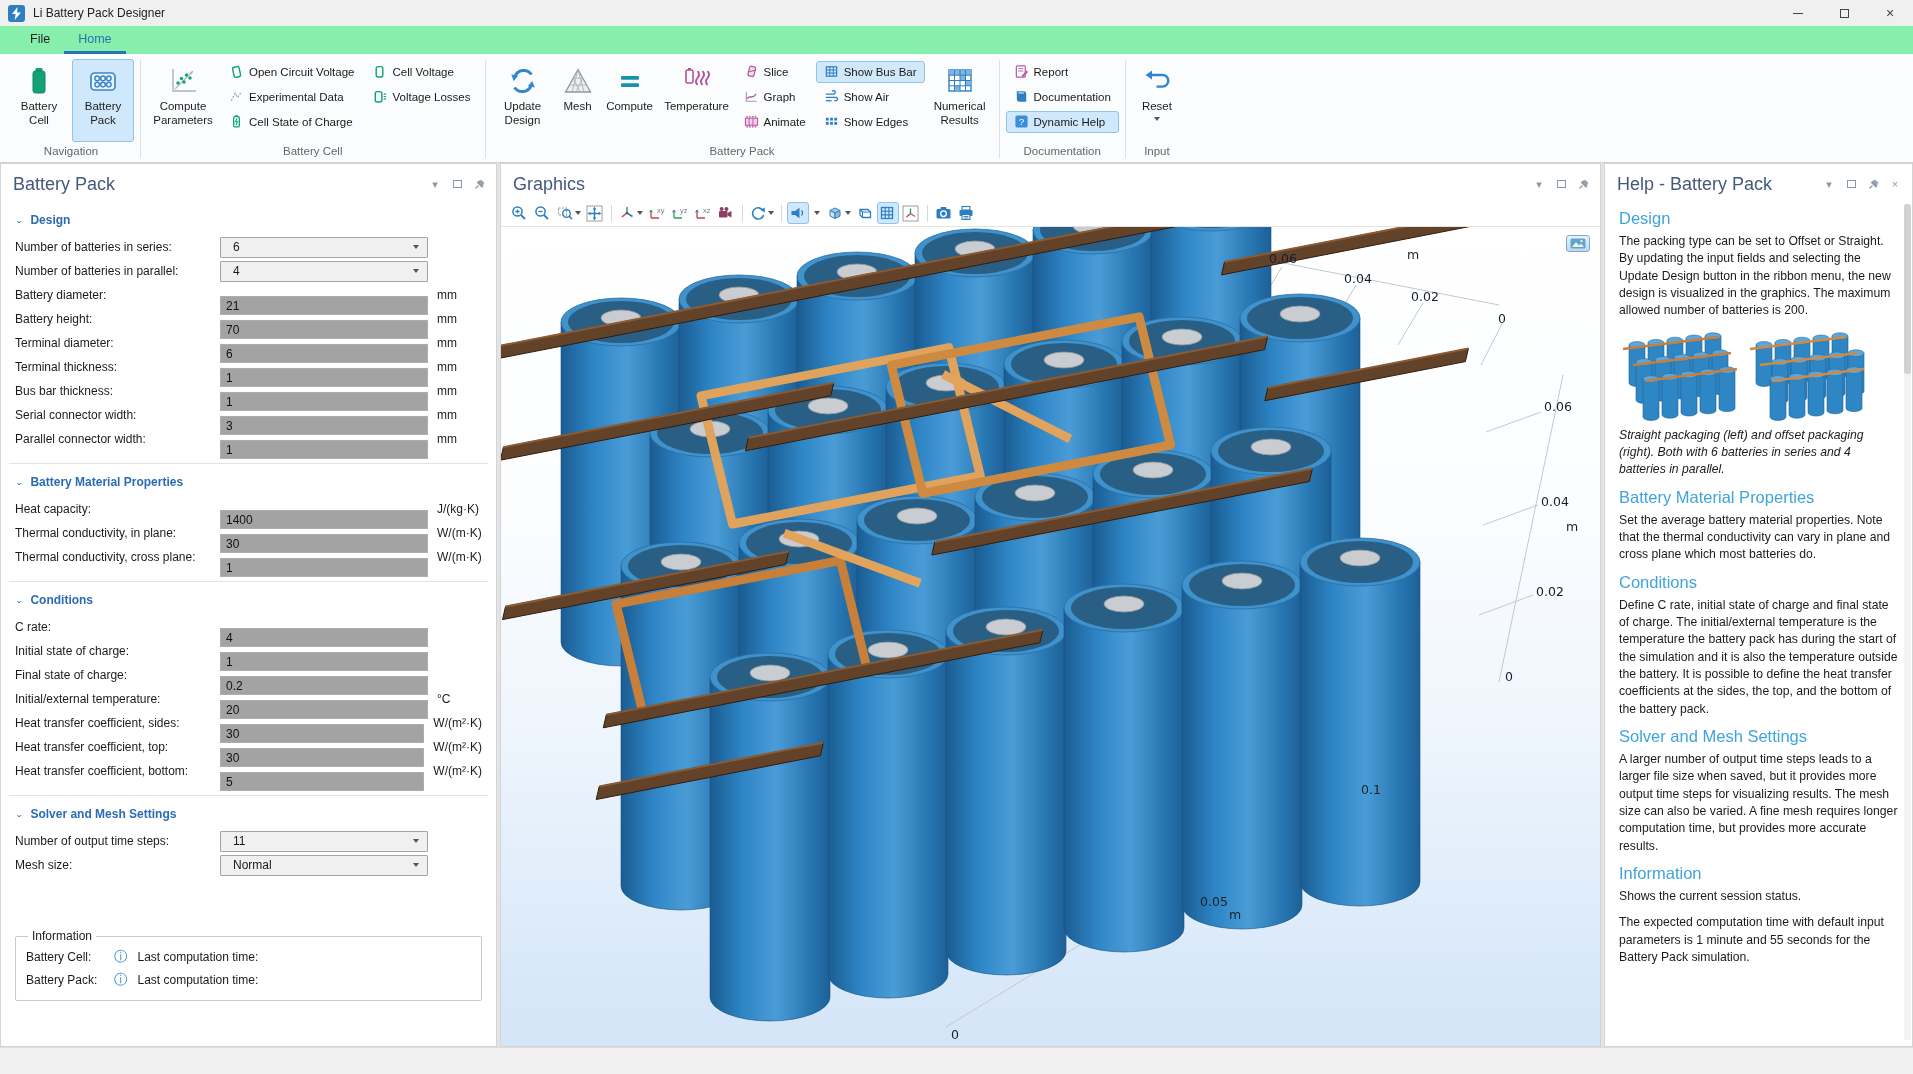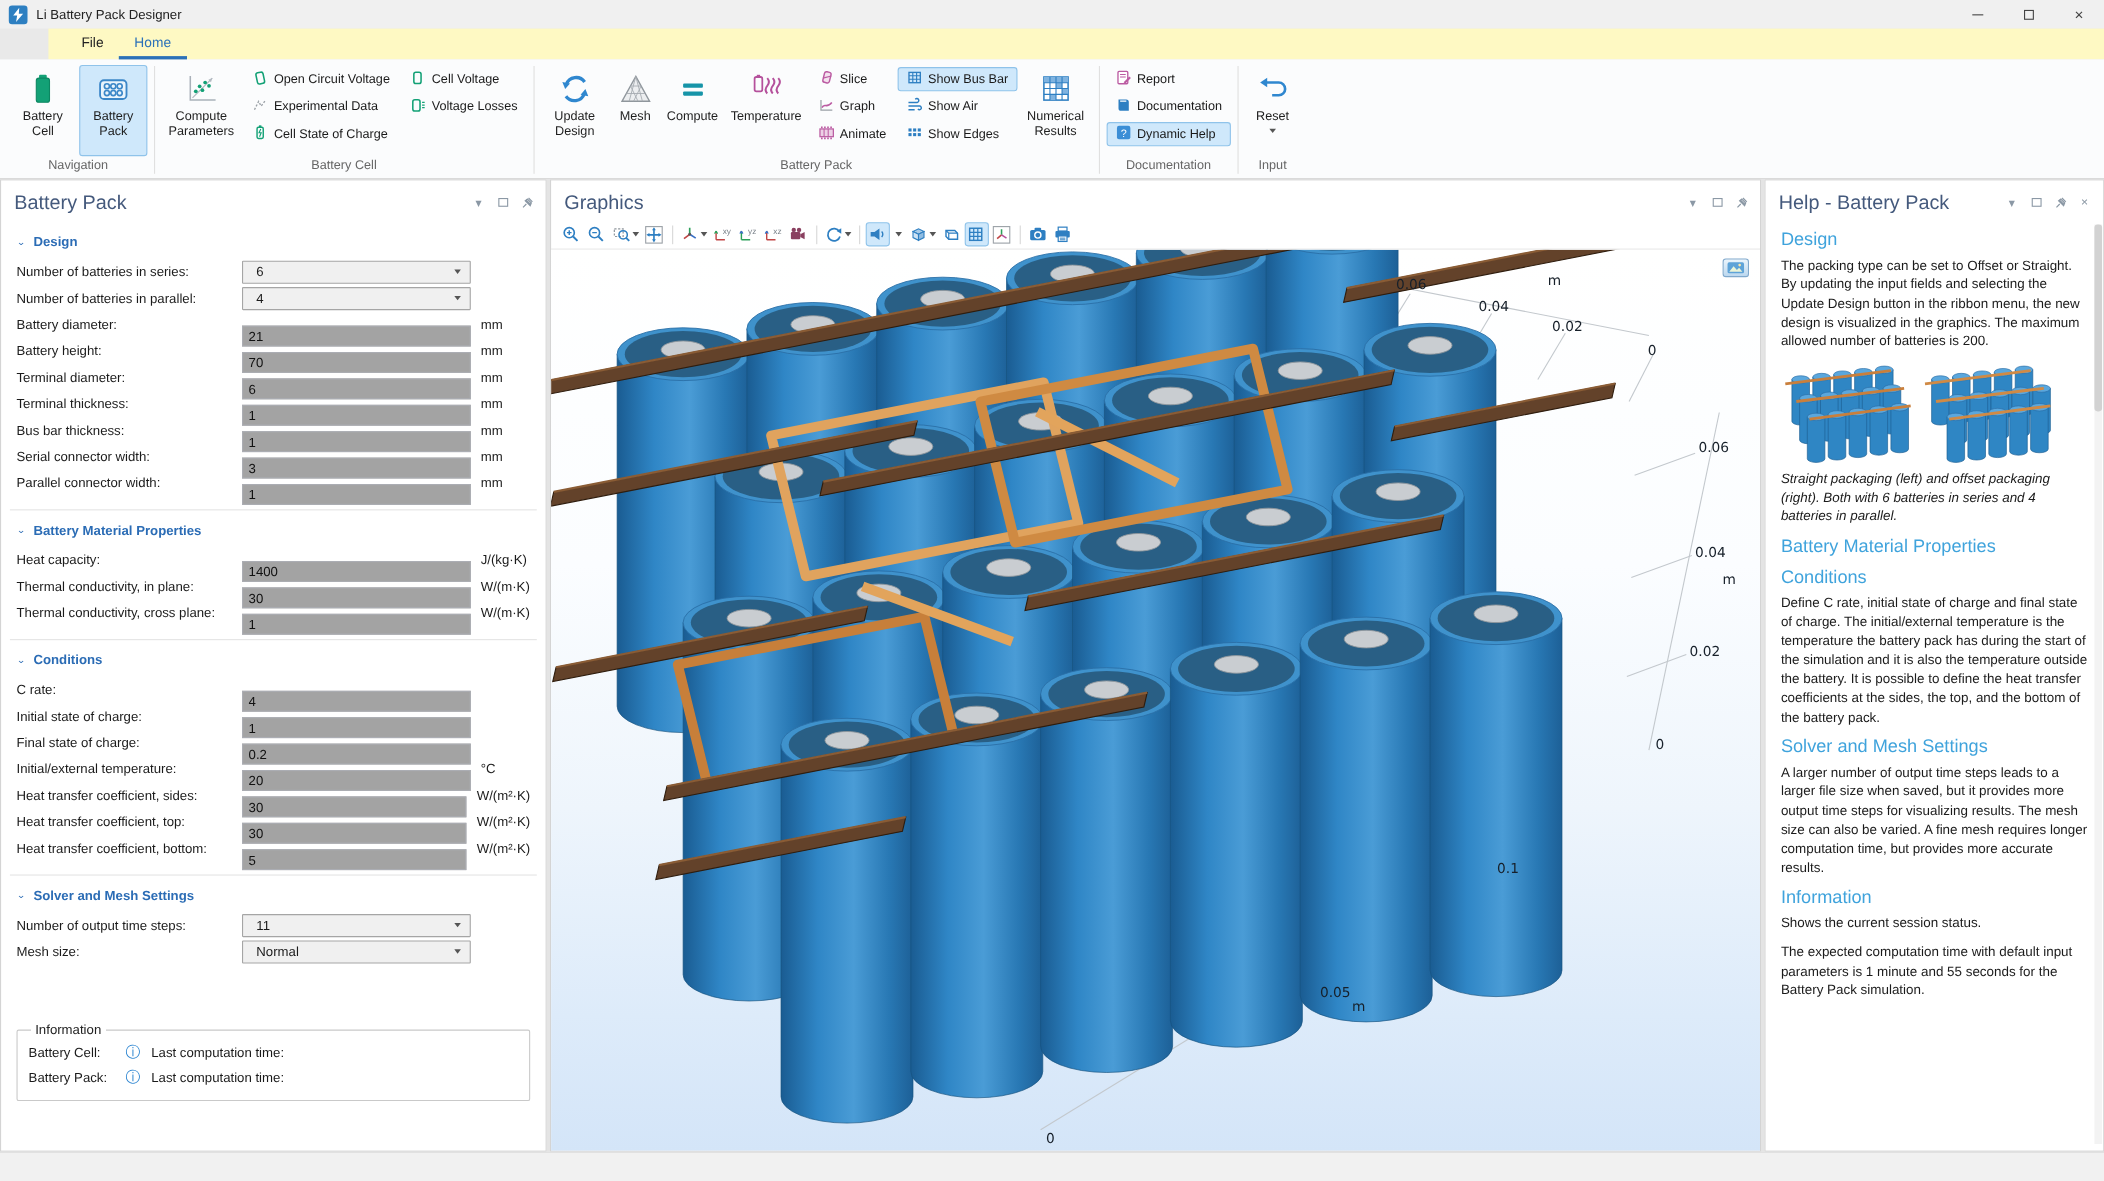--- a/index.html
+++ b/index.html
@@ -10,21 +10,21 @@
   .titlebar { height:26px; background:#f0f0f0; display:flex; align-items:center; padding-left:8px; }
   .applogo { width:17px; height:17px; border-radius:3px; background:#2d7fc1; display:grid; place-items:center; margin-right:8px; }
   .apptitle { font-size:12px; color:#222; }
   .winbtns { margin-left:auto; display:flex; height:100%; }
   .winbtn { width:46px; display:grid; place-items:center; color:#444; font-size:13px; }
   .min-glyph { display:block; width:10px; border-bottom:1px solid #444; }
   .max-glyph { display:block; width:9px; height:9px; border:1px solid #444; }
   .close-glyph { font-size:14px; line-height:1; }
 
   
-  .menubar { height:28px; background:#fef9c3; display:flex; align-items:stretch; padding-left:16px;margin-left:44px; }
+  .menubar { height:28px; background:#86efac; display:flex; align-items:stretch; padding-left:16px; }
   .menuitem { padding:6px 14px 0; font-size:12.5px; color:#222; }
   .menuitem.active { color:#2b71b8; border-bottom:3px solid #2b71b8; }
 
   
   .ribbon { height:109px; background:#fbfcfd; border-bottom:1px solid #d2d2d2; display:flex; padding:2px 2px 0 2px; }
   .rgroup { display:flex; flex-direction:column; padding:0 4px; }
   .rsep { width:1px; background:#e0e0e0; margin:4px 0; }
   .ritems { flex:1; display:flex; align-items:stretch; gap:2px; padding:3px 2px 0; }
   .rglabel { height:20px; text-align:center; color:#666; font-size:11.5px; padding-top:3px; }
   .bigbtn { width:62px; display:flex; flex-direction:column; align-items:center; justify-content:flex-start;
@@ -981,20 +981,21 @@
             <ellipse cx="89" cy="43.4" rx="8" ry="3.4" fill="#5aa7dd" stroke="#2a6ea6" stroke-width="0.6"></ellipse>
             <path d="M100 41.2 v38 a8 3.4 0 0 0 16 0 v-38 Z" fill="#2f86c4" stroke="#1d5e93" stroke-width="0.6"></path>
             <ellipse cx="108" cy="41.2" rx="8" ry="3.4" fill="#5aa7dd" stroke="#2a6ea6" stroke-width="0.6"></ellipse>
             <path d="M4 20 L100 8" stroke="#d08a45" stroke-width="2.6" fill="none"></path>
             <path d="M14 36 L112 24" stroke="#d08a45" stroke-width="2.6" fill="none"></path>
             <path d="M26 52 L118 40" stroke="#d08a45" stroke-width="2.6" fill="none"></path>
           </svg>
         </div>
         <p class="caption">Straight packaging (left) and offset packaging (right). Both with 6 batteries in series and 4 batteries in parallel.</p>
         <div class="hhead">Battery Material Properties</div>
+        <p>Set the average battery material properties. Note that the thermal conductivity can vary in plane and cross plane which most batteries do.</p>
         <div class="hhead">Conditions</div>
         <p>Define C rate, initial state of charge and final state of charge. The initial/external temperature is the temperature the battery pack has during the start of the simulation and it is also the temperature outside the battery. It is possible to define the heat transfer coefficients at the sides,  the top, and the bottom of the battery pack.</p>
         <div class="hhead">Solver and Mesh Settings</div>
         <p>A larger number of output time steps leads to a larger file size when saved, but it provides more output time steps for visualizing results. The mesh size can also be varied. A fine mesh requires longer computation time, but provides more accurate results.</p>
         <div class="hhead">Information</div>
         <p>Shows the current session status.</p>
         <p>The expected computation time with default input parameters is 1 minute and 55 seconds for the Battery Pack simulation.</p>
       </div>
     <div class="scrolltrack">
         <div class="scrollthumb"></div>

